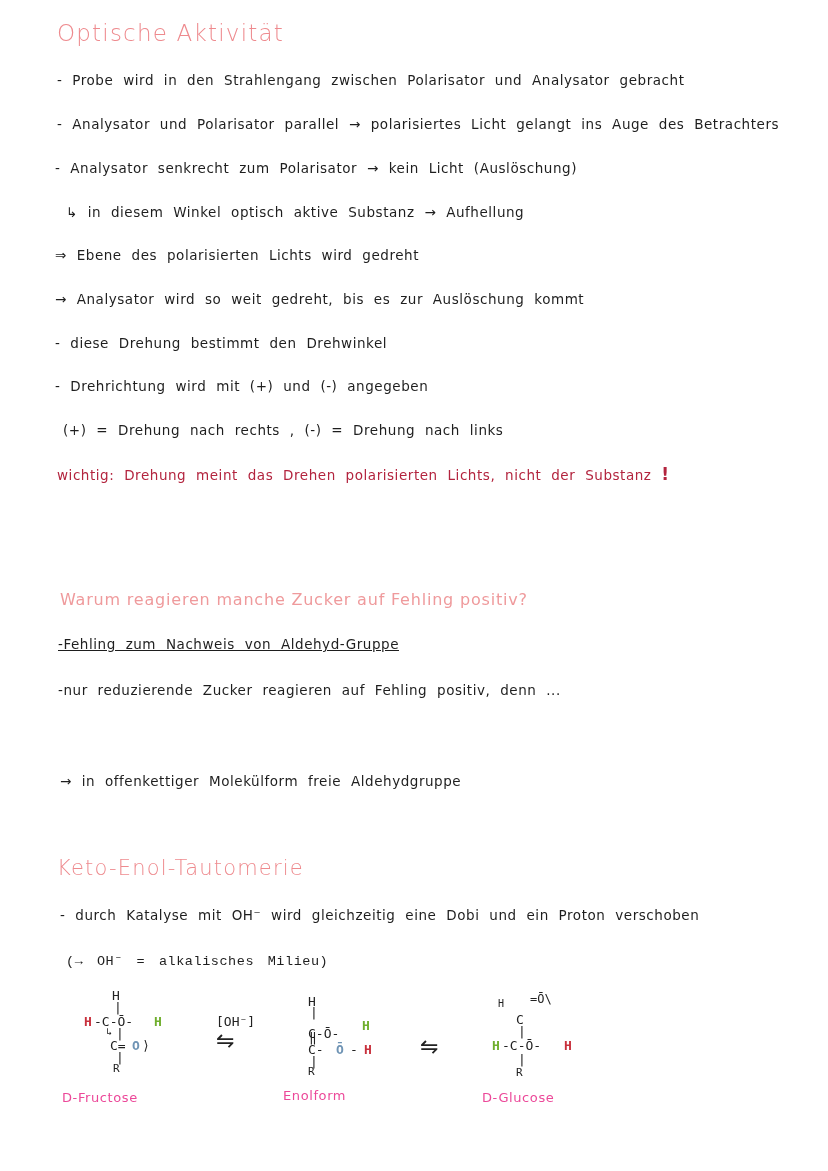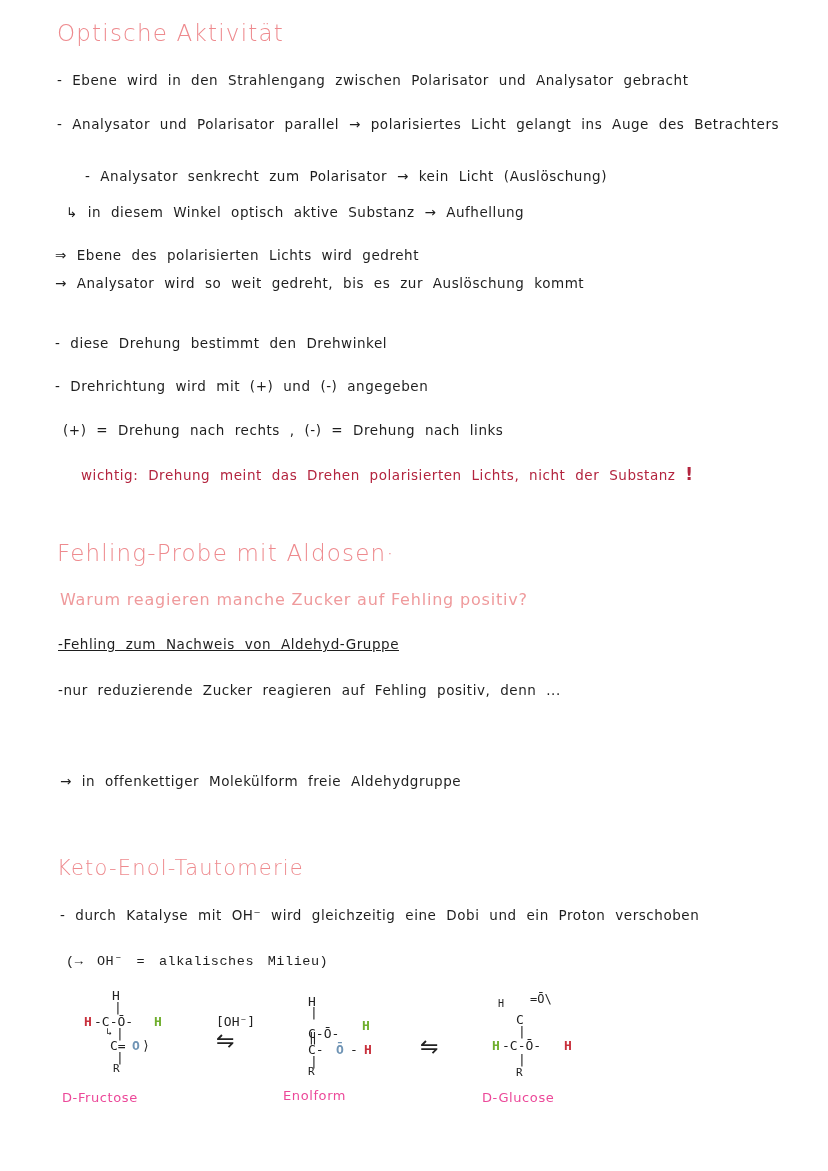--- a/index.html
+++ b/index.html
@@ -32,35 +32,34 @@
     .eqarrow { position: absolute; font-size: 22px; color: #222; line-height: 1; }
     .cat { position: absolute; font-family: "DejaVu Sans Mono", monospace; font-size: 13px; color: #222; }
   </style>
 </head>
 <body>
 
 <div class="page">
 
   <div class="heading" style="top:20px;">Optische Aktivität</div>
 
-  <div class="line" style="left:57px; top:72px;">- Ebene wird in den Strahlengang zwischen Polarisator und Analysator gebracht</div>
+  <div class="line" style="left:57px; top:72px;">- Probe wird in den Strahlengang zwischen Polarisator und Analysator gebracht</div>
   <div class="line" style="left:57px; top:116px;">- Analysator und Polarisator parallel → polarisiertes Licht gelangt ins Auge des Betrachters</div>
-  <div class="line" style="left:55px; top:168px;margin-left:30px;">- Analysator senkrecht zum Polarisator → kein Licht (Auslöschung)</div>
+  <div class="line" style="left:55px; top:160px;">- Analysator senkrecht zum Polarisator → kein Licht (Auslöschung)</div>
   <div class="line" style="left:55px; top:247px;">⇒ Ebene des polarisierten Lichts wird gedreht</div>
   <div class="line" style="left:66px; top:204px;">↳ in diesem Winkel optisch aktive Substanz → Aufhellung</div>
-  <div class="line" style="left:55px; top:275px;">→ Analysator wird so weit gedreht, bis es zur Auslöschung kommt</div>
+  <div class="line" style="left:55px; top:291px;">→ Analysator wird so weit gedreht, bis es zur Auslöschung kommt</div>
   <div class="line" style="left:55px; top:335px;">- diese Drehung bestimmt den Drehwinkel</div>
   <div class="line" style="left:55px; top:378px;">- Drehrichtung wird mit (+) und (-) angegeben</div>
   <div class="line" style="left:63px; top:422px;">(+) = Drehung nach rechts   ,   (-) = Drehung nach links</div>
-  <div class="line important" style="left:57px; top:464px;margin-left:24px;">
+  <div class="line important" style="left:57px; top:464px;">
     <span>wichtig: Drehung meint das Drehen polarisierten Lichts, nicht der Substanz</span>
     <span class="excl">!</span>
   </div>
 
-  <div class="heading" style="top:540px;">Fehling-Probe mit Aldosen·</div>
   <div class="subheading" style="top:590px;">Warum reagieren manche Zucker auf Fehling positiv?</div>
   <div class="line" style="left:58px; top:636px;text-decoration:underline;">-Fehling zum Nachweis von Aldehyd-Gruppe</div>
   <div class="line" style="left:58px; top:682px;">-nur reduzierende Zucker reagieren auf Fehling positiv, denn ...</div>
   <div class="line" style="left:60px; top:773px;">→ in offenkettiger Molekülform freie Aldehydgruppe</div>
 
   <div class="heading" style="top:856px; font-size:21px;">Keto-Enol-Tautomerie</div>
   <div class="line" style="left:60px; top:907px;">- durch Katalyse mit OH⁻ wird gleichzeitig eine Dobi und ein Proton verschoben</div>
   <div class="line" style="left:66px; top:952px;font-family:Liberation Mono, monospace;">(→ OH⁻ = alkalisches Milieu)</div>
 
   <div>

